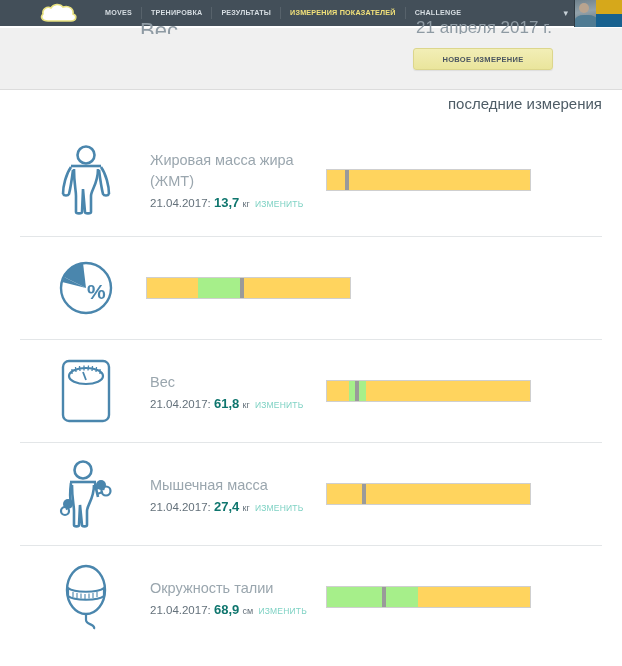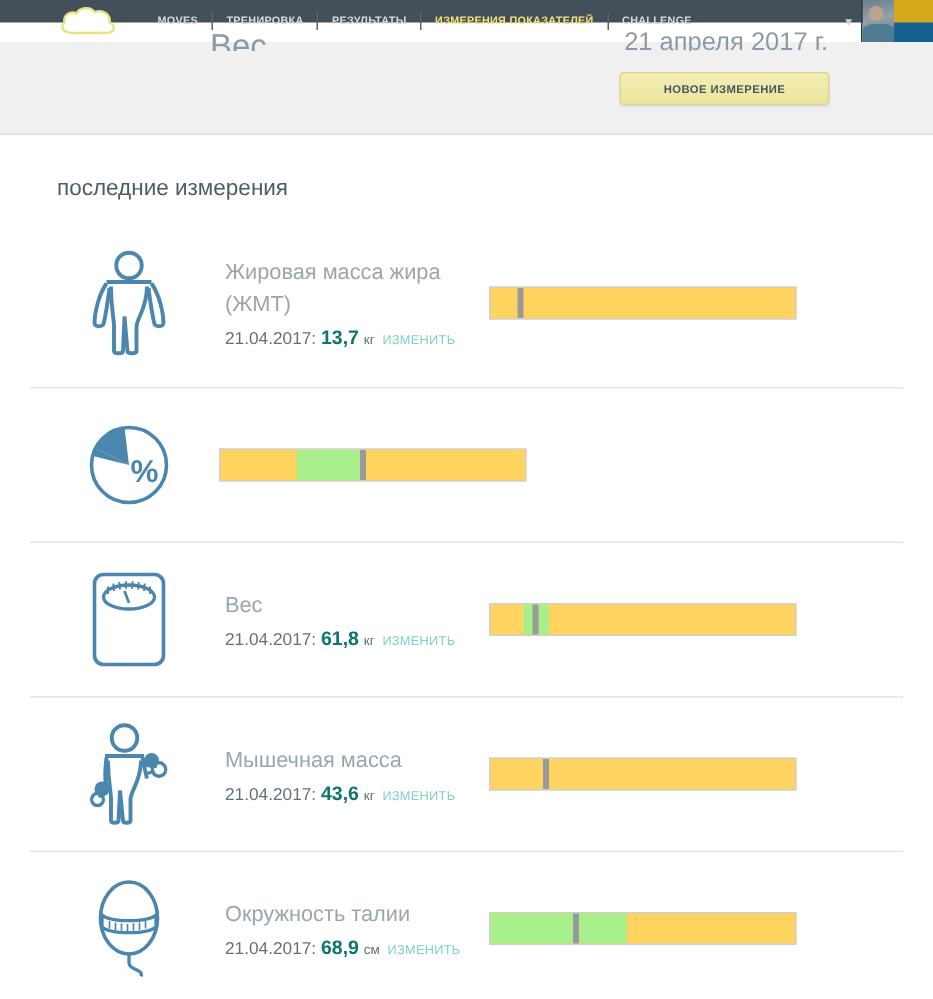--- a/index.html
+++ b/index.html
@@ -8,23 +8,23 @@
     margin: 0; padding: 0;
     width: 622px; height: 666px;
     overflow: hidden;
     background: #ffffff;
     font-family: "Liberation Sans", sans-serif;
   }
 
   
   .topbar {
     position: absolute; left: 0; top: 0;
-    width: 622px; height: 15px;
+    width: 622px; height: 26px;
     background: #434f59;
-    display: flex; align-items: flex-start;
+    display: flex; align-items: center;
   }
   .logo-wrap {
     width: 96px; height: 28px;
     position: relative; flex: none;
   }
   .logo-cloud {
     position: absolute; left: 38px; top: 2px;
     width: 42px; height: 24px;
   }
   .nav {
@@ -115,21 +115,22 @@
   
   .main {
     position: absolute; left: 0; top: 90px;
     width: 622px; height: 576px;
     background: #fff;
     padding: 0 20px;
   }
   .section-title {
     font-size: 15px;
     color: #4e5c66;
-    padding: 27px 0 12px 18px;
+    padding: 5px 0 12px 18px;
+    text-align: right;
   }
   .row {
     display: flex;
     align-items: center;
     height: 103px;
     border-top: 1px solid #e3e6e8;
     padding: 0 0 0 6px;
   }
   .row.first { border-top: none; height: 112px; }
   .icon-cell {
@@ -305,21 +306,21 @@
         <circle cx="45" cy="26" r="5" fill="#4a86ad"></circle>
         <circle cx="50" cy="32" r="4.5" fill="none" stroke="#4a86ad" stroke-width="2.2"></circle>
         <path d="M45.5 29 L48.5 30.5" stroke="#4a86ad" stroke-width="2"></path>
         <path d="M40 30 L46 27 M41 35 L47 33" stroke="#4a86ad" stroke-width="2.2"></path>
       </svg>
     </div>
     <div class="info-cell">
       <div class="m-name">Мышечная масса</div>
       <div class="m-meta">
         <span>21.04.2017:</span>
-        <b>43,6</b>
+        <b>27,4</b>
         <span class="m-unit">кг</span>
         <span class="m-edit">изменить</span>
       </div>
     </div>
     <div class="bar-cell">
       <div class="bar">
         <div class="bar-green" style="left:0%;width:0%"></div>
         <div class="bar-mark" style="left:17%"></div>
       </div>
     </div>

